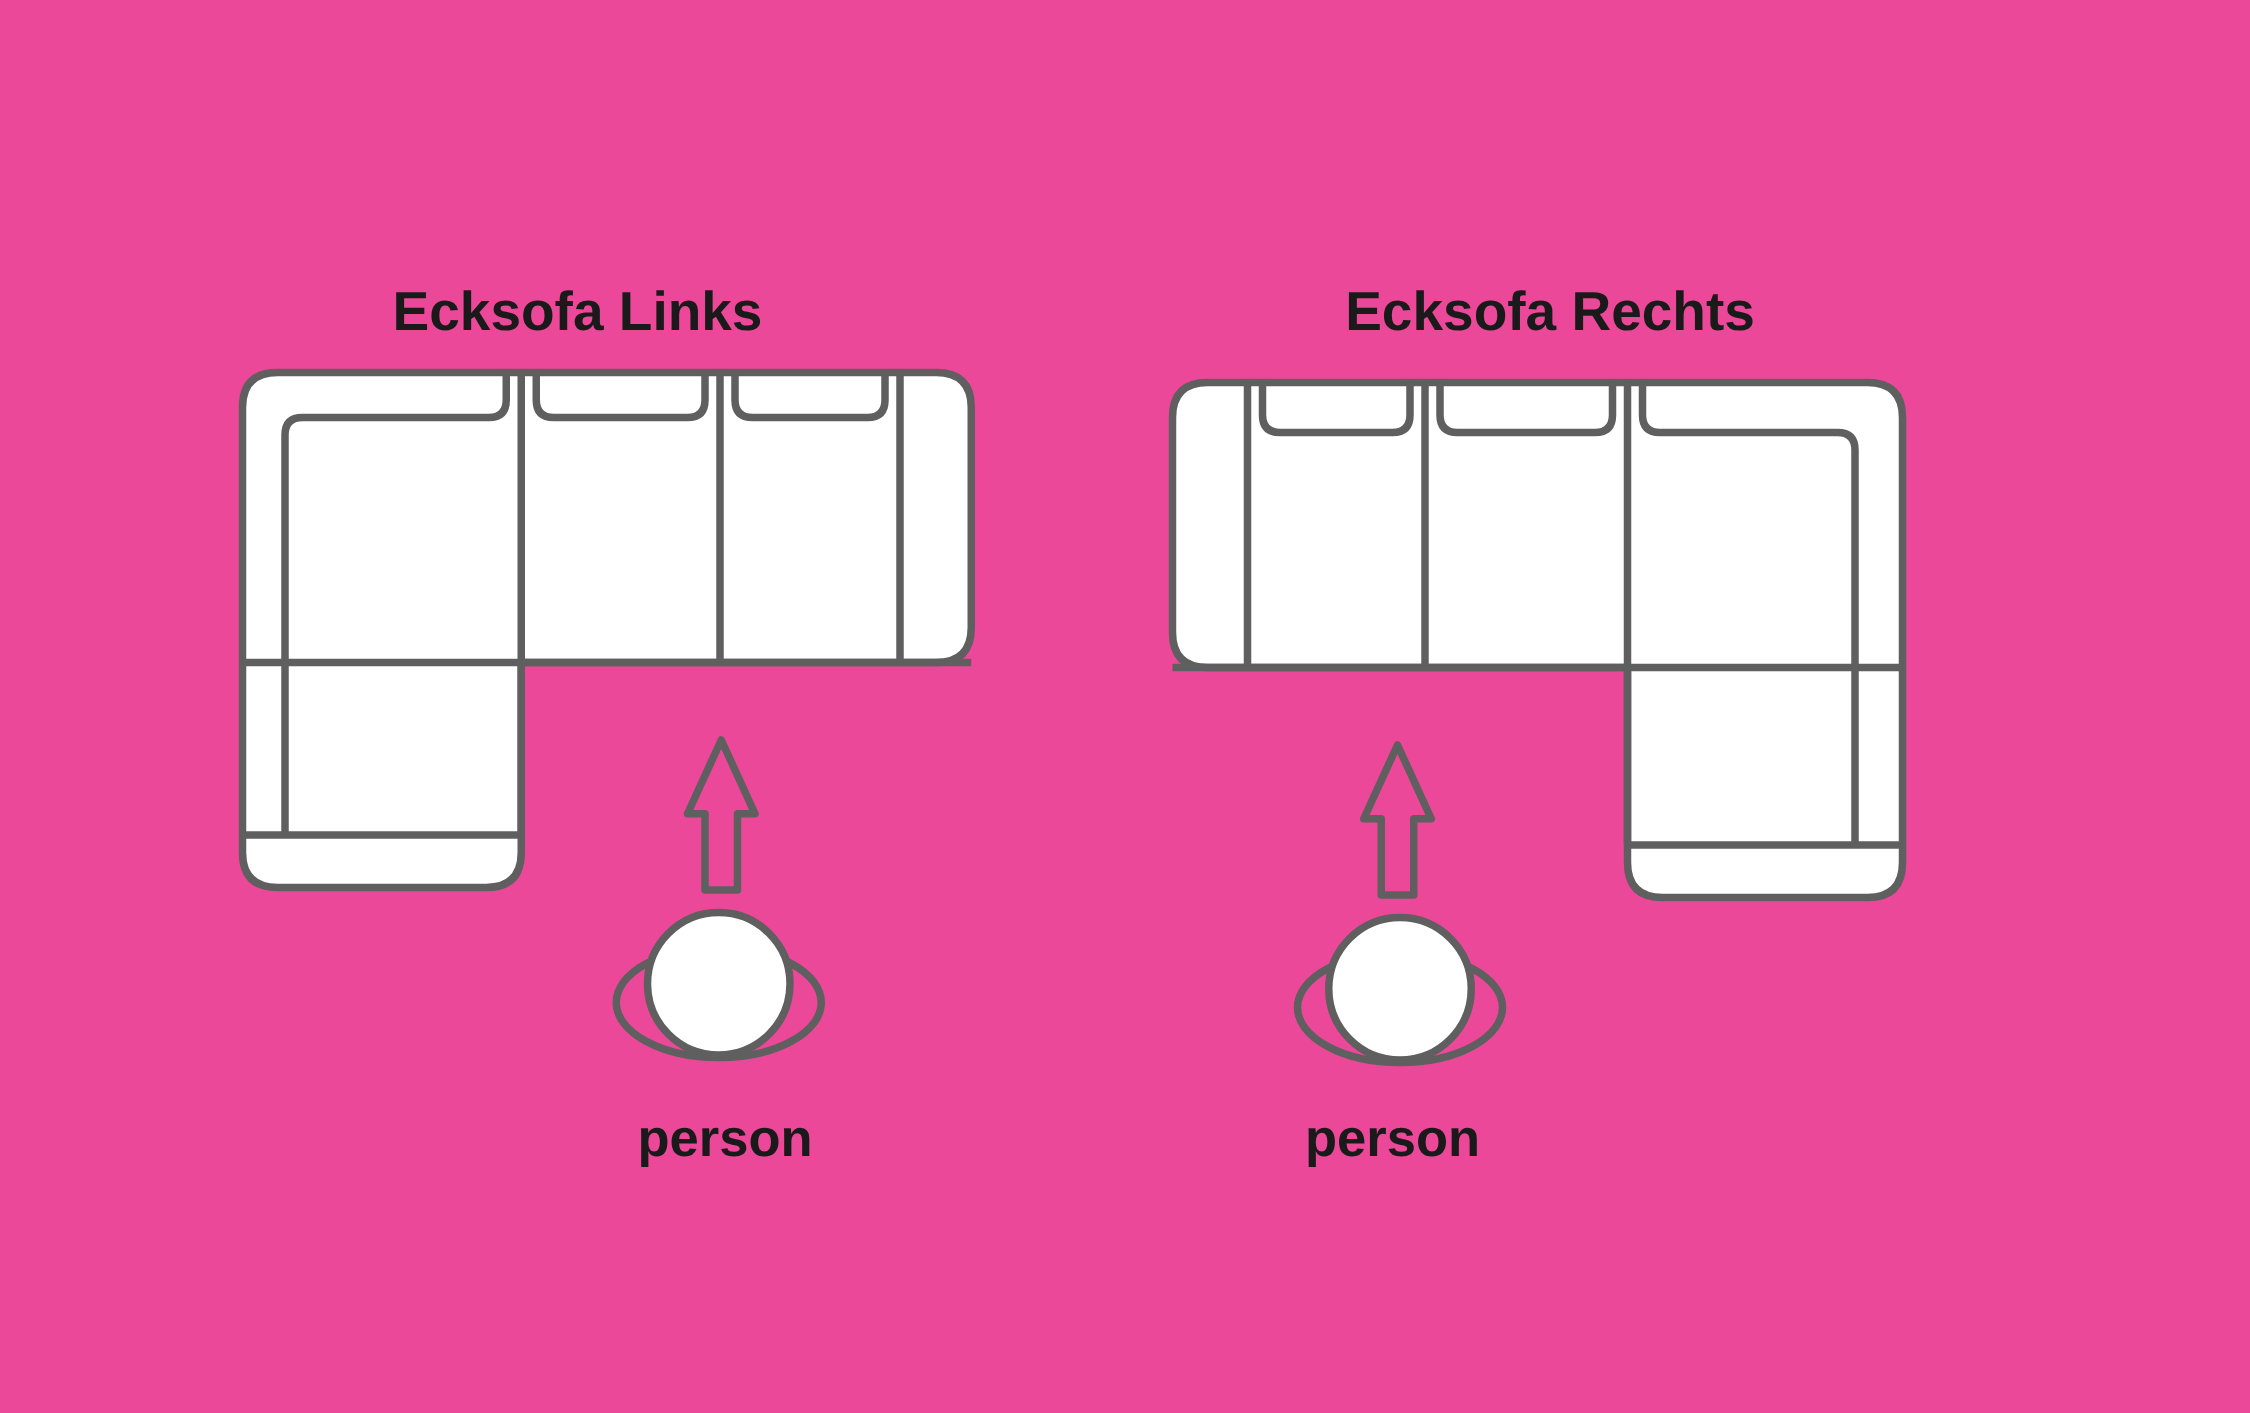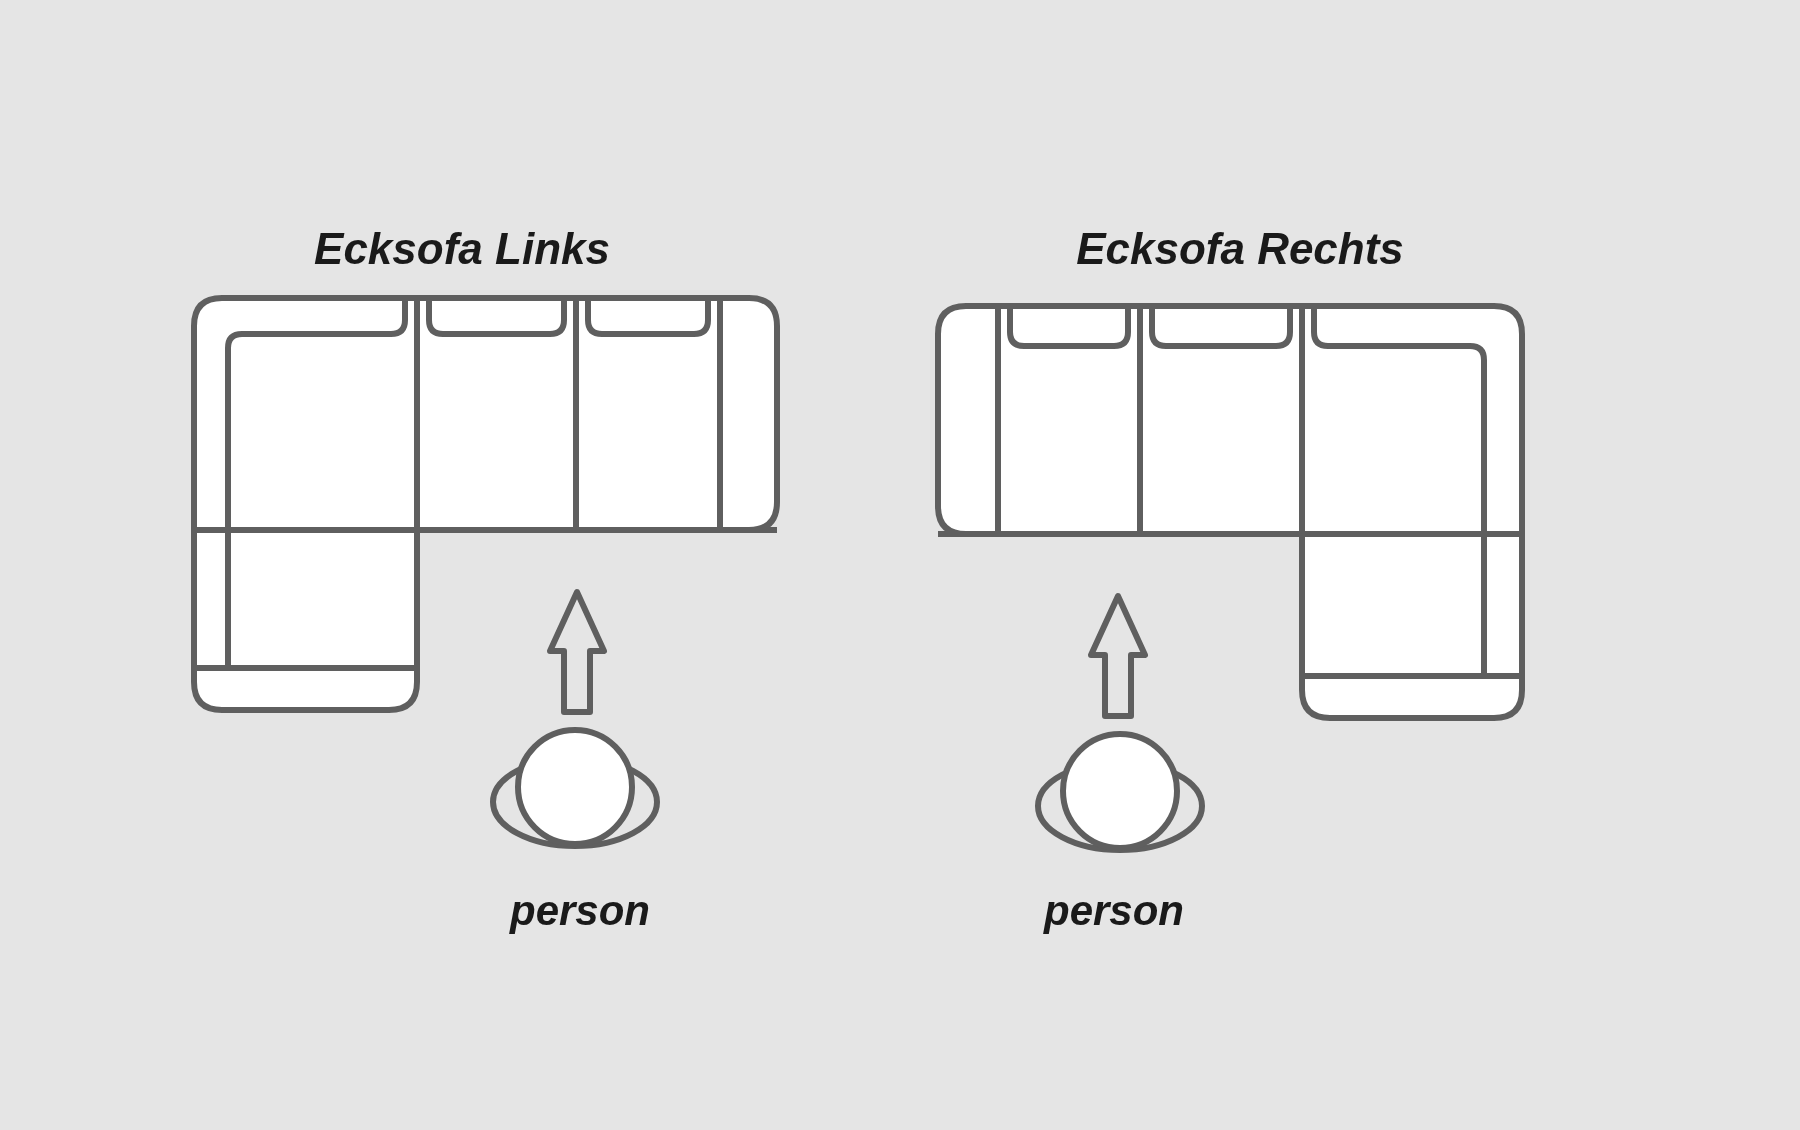--- a/index.html
+++ b/index.html
@@ -8,22 +8,21 @@
     background: #ffffff;
     width: 1800px;
     height: 1130px;
     overflow: hidden;
     font-family: "Liberation Sans", sans-serif;
   }
   .stage {
     position: relative;
     width: 1800px;
     height: 1130px;
-    background: #e5e5e5;
-    font-style: italic;
+    background: #ec4899;
   }
   svg { display: block; }
   .line {
     fill: none;
     stroke: #5f5f5f;
     stroke-width: 6;
     stroke-linejoin: round;
   }
   .outer {
     fill: #ffffff;

